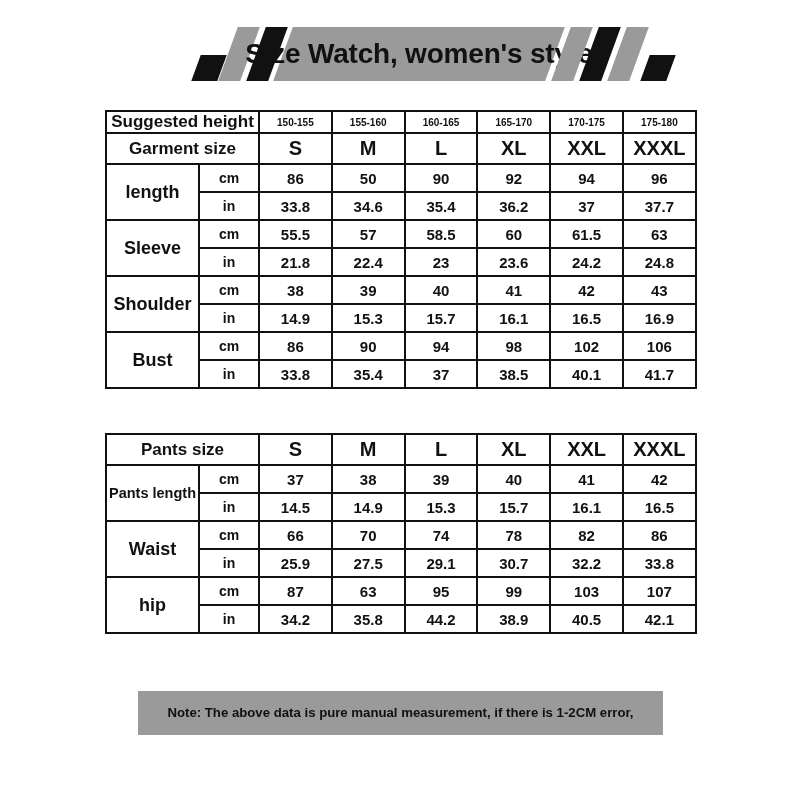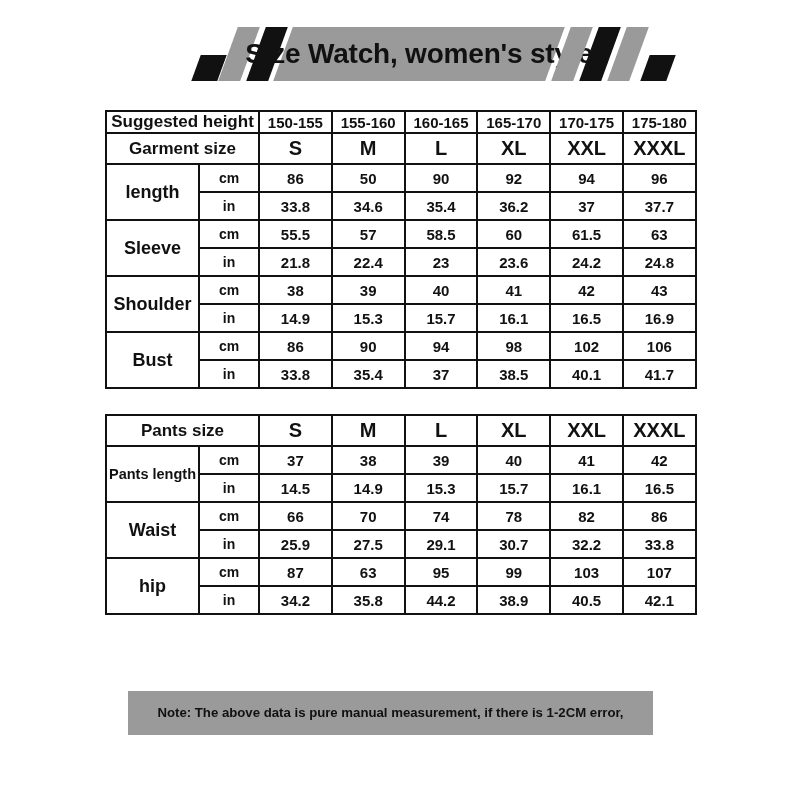--- a/index.html
+++ b/index.html
@@ -79,39 +79,39 @@
 
   
   .sizetable {
     position: absolute;
     left: 105px;
     width: 590px;
     border-collapse: collapse;
     table-layout: fixed;
   }
   #table-garment { top: 110px; }
-  #table-pants   { top: 414px; }
+  #table-pants   { top: 433px; }
 
   .sizetable td {
     border: 2px solid #111111;
     text-align: center;
     vertical-align: middle;
     font-weight: bold;
     color: #111111;
     background: #ffffff;
     padding: 0;
   }
 
   .hdr {
     background: #9a9a9a;
     font-size: 17px;
   }
   .hdr-sub {
     background: #9a9a9a;
-    font-size: 15px;
+    font-size: 10px;
   }
   .sizecode {
     background: #9a9a9a;
     font-size: 20px;
   }
   .rowlabel {
     background: #9a9a9a;
     font-size: 18px;
     border-radius: 28px;
   }
@@ -130,21 +130,21 @@
   .col-unit  { width: 60px; }
   .col-data  { width: 72.8px; }
 
   .r-hdr  { height: 17px; }
   .r-size { height: 31px; }
   .r-data { height: 28px; }
 
   
   .note {
     position: absolute;
-    left: 128px;
+    left: 138px;
     top: 691px;
     width: 525px;
     height: 44px;
     background: #9a9a9a;
     display: flex;
     flex-direction: column;
     align-items: center;
     justify-content: center;
     color: #111111;
     font-size: 13.2px;

